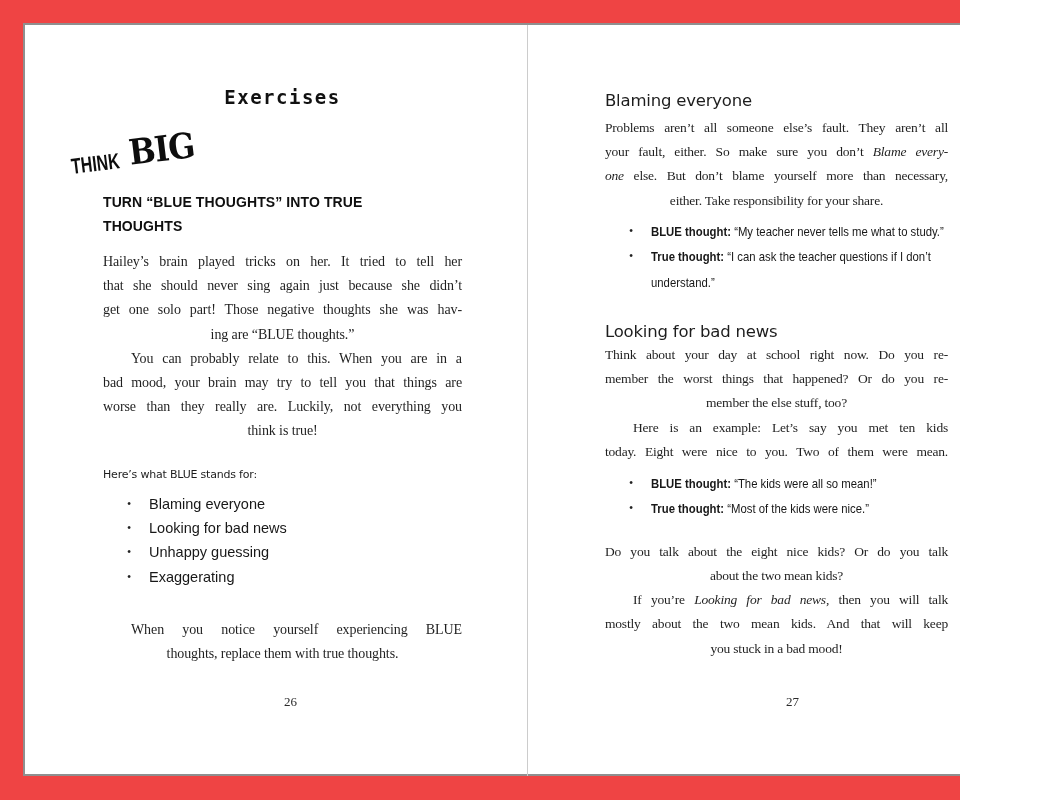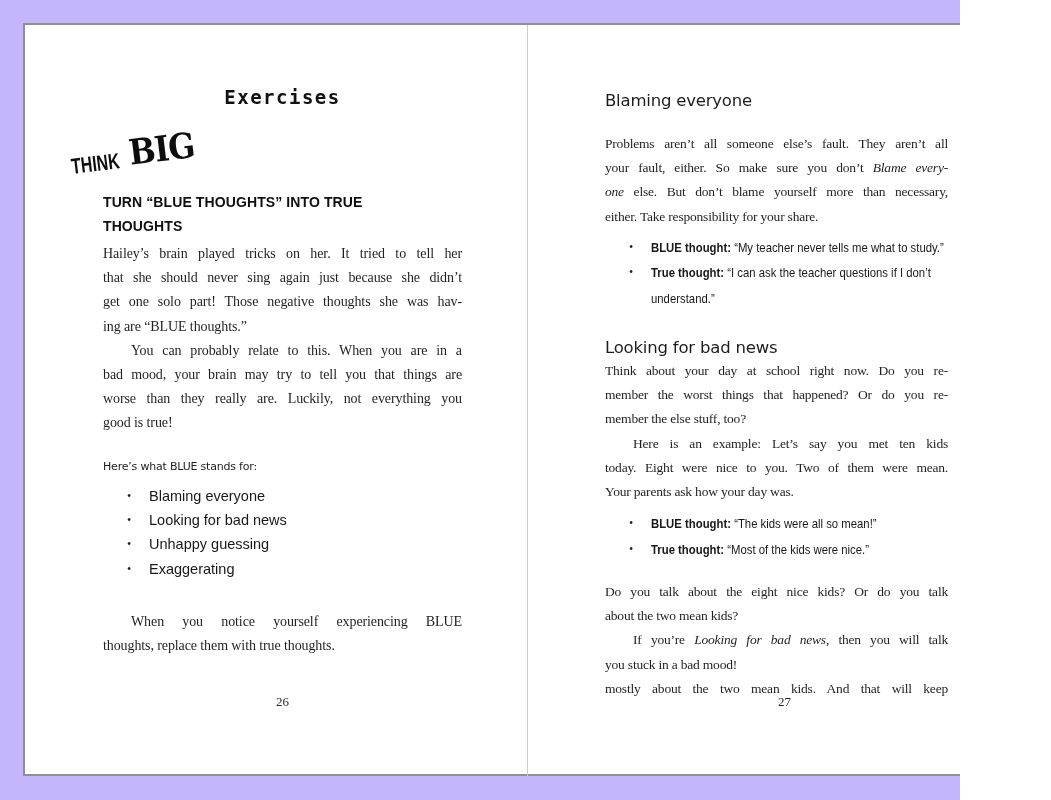--- a/index.html
+++ b/index.html
@@ -1,16 +1,16 @@
 <!DOCTYPE html>
 <html><head>
 <meta charset="utf-8">
 <style>
   html,body{margin:0;padding:0;background:#ffffff;}
-  #stage{position:relative;width:960px;height:800px;background:#c4b5fd;overflow:hidden;
+  #stage{position:relative;width:960px;height:800px;background:#ef4444;overflow:hidden;
          font-family:"Liberation Serif", serif;color:#1f1f1f;}
   #sheet{position:absolute;left:23px;top:23px;width:1003px;height:753px;
          border:2px solid #8f8f8f;background:#ffffff;box-sizing:border-box;}
   #gutter{position:absolute;left:527px;top:25px;height:751px;width:1px;background:#cccccc;}
 
   .page{position:absolute;top:23px;height:755px;box-sizing:border-box;}
   .page-left{left:23px;width:504px;padding:0 65px 0 80px;}
   .page-right{left:527px;width:501px;padding:0 80px 0 78px;}
 
   
@@ -22,25 +22,25 @@
         width:fit-content;white-space:nowrap;color:#0d0d0d;height:52px;display:flex;align-items:flex-end;}
   .logo-think{display:inline-block;font-family:"Liberation Sans", sans-serif;font-weight:700;
         font-size:22px;letter-spacing:0px;transform:scaleX(.72);transform-origin:0 100%;}
   .logo-big{display:inline-block;font-family:"DejaVu Serif", serif;font-weight:700;
         font-size:35px;letter-spacing:-1px;margin-left:-8px;transform:scaleX(.9);transform-origin:0 100%;}
 
   .title{margin:10px 0 0 0;font-family:"Liberation Sans", sans-serif;font-weight:700;
          font-size:14px;line-height:24px;color:#0f0f0f;letter-spacing:.1px;}
 
   
-  .body{margin-top:4px;}
+  .body{margin-top:12px;}
   .bl{white-space:nowrap;line-height:24.2px;font-size:14px;letter-spacing:-0.1px;color:#1f1f1f;}
   .page-right .bl{font-size:13.5px;letter-spacing:-0.2px;}
   .jl{text-align:justify;text-align-last:justify;}
-  .ll{text-align:left;}
+  .ll{text-align:center;}
   .ind{padding-left:28px;}
   .it{font-style:italic;}
 
   .subhead{margin-top:24px;font-family:"DejaVu Sans", sans-serif;font-weight:400;
            font-size:11px;color:#1d1d1d;letter-spacing:-0.2px;}
   .rhead{margin-top:0;font-family:"DejaVu Sans", sans-serif;font-weight:400;
          font-size:16.5px;color:#1d1d1d;letter-spacing:-0.2px;}
   .rhead.first{margin-top:68px;}
   .rhead.second{margin-top:27px;}
 
@@ -49,22 +49,22 @@
   .hrow{display:flex;align-items:flex-start;padding-left:24px;line-height:24.4px;}
   .dot{width:22px;flex:none;font-size:12px;color:#222;line-height:24.4px;}
   .htext{font-family:cursive, "Liberation Sans", sans-serif;font-size:14.5px;color:#181818;}
   .hwrap{min-width:0;}
   .hline{display:inline-block;white-space:nowrap;transform:scaleX(.84);transform-origin:0 50%;
          font-family:cursive, "Liberation Sans", sans-serif;font-size:13.5px;color:#181818;line-height:24.4px;}
   .hb{font-weight:700;}
   .hcont{padding-left:0;}
 
   .pagenum{position:absolute;bottom:68px;font-size:13px;color:#2a2a2a;text-align:center;}
-  .page-left .pagenum{left:80px;width:359px;}
-  .page-right .pagenum{left:86px;width:343px;}
+  .page-left .pagenum{left:88px;width:359px;}
+  .page-right .pagenum{left:94px;width:343px;}
 </style>
 </head>
 <body>
 
 <div id="stage">
   <div id="sheet"></div>
   <div id="gutter"></div>
 
   <div class="page page-left">
     <div class="kicker">Exercises</div>
@@ -80,21 +80,21 @@
     </div>
 
     <div class="body">
       <div class="bl jl">Hailey’s brain played tricks on her. It tried to tell her</div>
       <div class="bl jl">that she should never sing again just because she didn’t</div>
       <div class="bl jl">get one solo part! Those negative thoughts she was hav-</div>
       <div class="bl ll">ing are “BLUE thoughts.”</div>
       <div class="bl jl ind">You can probably relate to this. When you are in a</div>
       <div class="bl jl">bad mood, your brain may try to tell you that things are</div>
       <div class="bl jl">worse than they really are. Luckily, not everything you</div>
-      <div class="bl ll">good is true!</div>
+      <div class="bl ll">think is true!</div>
     </div>
 
     <div class="subhead">Here’s what BLUE stands for:</div>
 
     <div class="hlist">
       <div class="hrow">
         <span class="dot">•</span>
         <span class="htext">Blaming everyone</span>
       </div>
       <div class="hrow">
@@ -115,21 +115,21 @@
       <div class="bl jl ind">When you notice yourself experiencing BLUE</div>
       <div class="bl ll">thoughts, replace them with true thoughts.</div>
     </div>
 
     <div class="pagenum">26</div>
   </div>
 
   <div class="page page-right">
     <div class="rhead first">Blaming everyone</div>
 
-    <div class="body" style="margin-top:22px;">
+    <div class="body" style="margin-top:6px;">
       <div class="bl jl">Problems aren’t all someone else’s fault. They aren’t all</div>
       <div class="bl jl"><span>your fault, either. So make sure you don’t </span><span class="it">Blame every-</span></div>
       <div class="bl jl"><span class="it">one</span><span> else. But don’t blame yourself more than necessary,</span></div>
       <div class="bl ll">either. Take responsibility for your share.</div>
     </div>
 
     <div class="hlist" style="margin-top:6px;">
       <div class="hrow">
         <span class="dot">•</span>
         <div class="hwrap">
@@ -146,21 +146,20 @@
     </div>
 
     <div class="rhead second">Looking for bad news</div>
 
     <div class="body" style="margin-top:2px;">
       <div class="bl jl">Think about your day at school right now. Do you re-</div>
       <div class="bl jl">member the worst things that happened? Or do you re-</div>
       <div class="bl ll">member the else stuff, too?</div>
       <div class="bl jl ind">Here is an example: Let’s say you met ten kids</div>
       <div class="bl jl">today. Eight were nice to you. Two of them were mean.</div>
-      <div class="bl ll">Your parents ask how your day was.</div>
     </div>
 
     <div class="hlist" style="margin-top:7px;">
       <div class="hrow">
         <span class="dot">•</span>
         <div class="hwrap">
           <div class="hline"><span class="hb">BLUE thought:</span><span> “The kids were all so mean!”</span></div>
         </div>
       </div>
       <div class="hrow">
@@ -168,19 +167,19 @@
         <div class="hwrap">
           <div class="hline"><span class="hb">True thought:</span><span> “Most of the kids were nice.”</span></div>
         </div>
       </div>
     </div>
 
     <div class="body" style="margin-top:18px;">
       <div class="bl jl">Do you talk about the eight nice kids? Or do you talk</div>
       <div class="bl ll">about the two mean kids?</div>
       <div class="bl jl ind"><span>If you’re </span><span class="it">Looking for bad news</span><span>, then you will talk</span></div>
+      <div class="bl jl">mostly about the two mean kids. And that will keep</div>
       <div class="bl ll">you stuck in a bad mood!</div>
-      <div class="bl jl">mostly about the two mean kids. And that will keep</div>
     </div>
 
     <div class="pagenum">27</div>
   </div>
 </div>
 
 </body></html>

